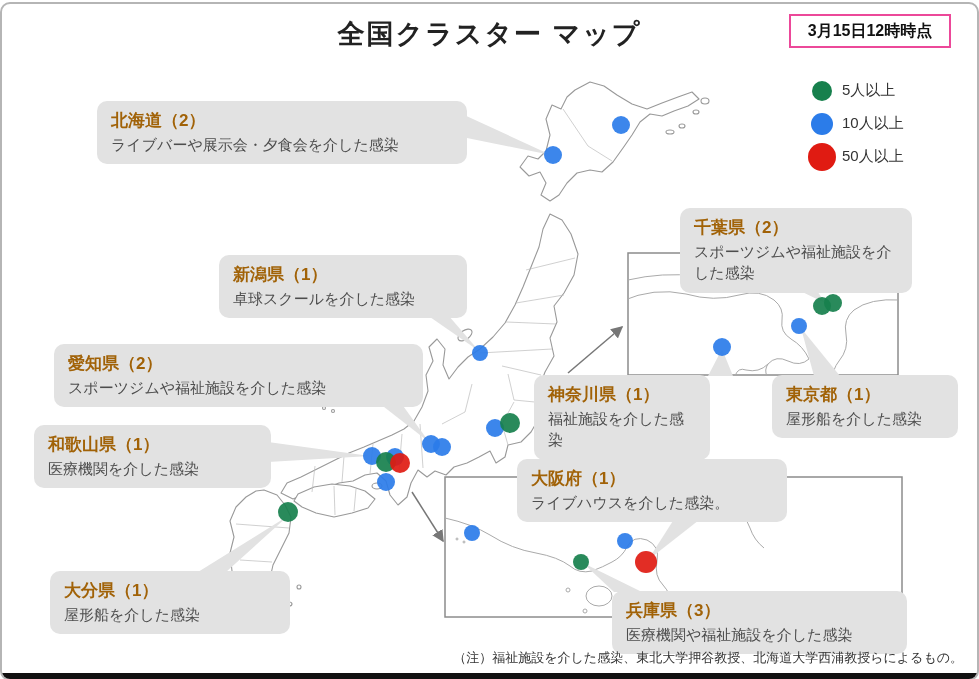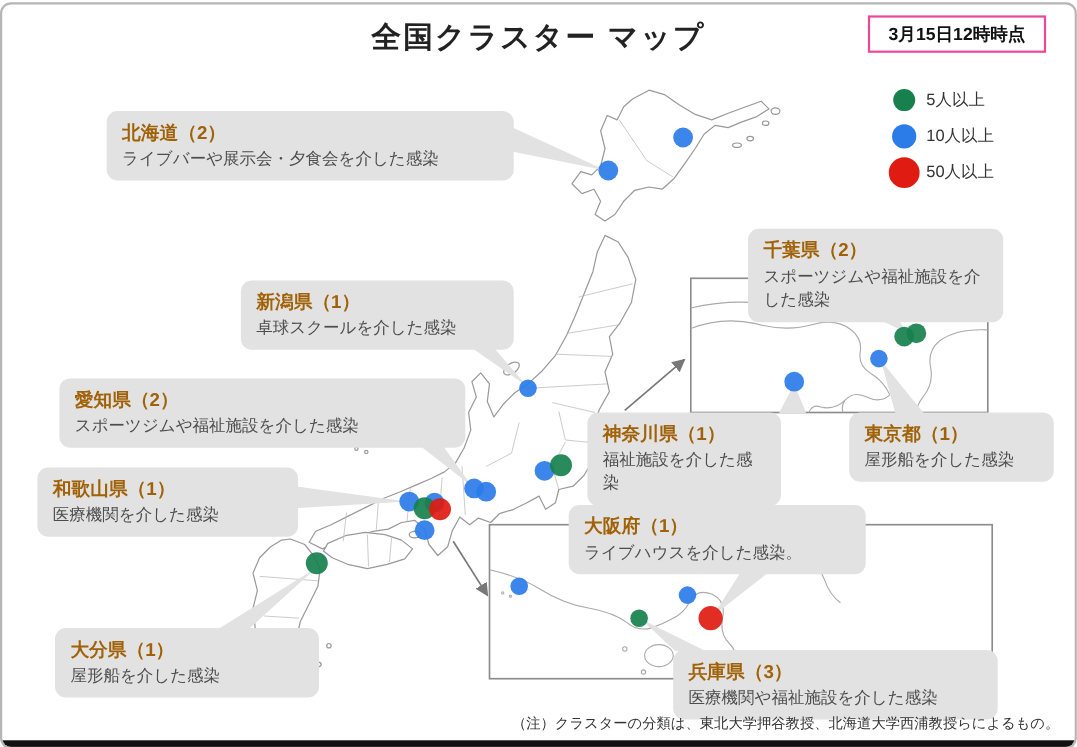--- a/index.html
+++ b/index.html
@@ -223,15 +223,15 @@
   </div>
   <div class="callout" style="left:515px;top:455px;width:270px">
     <div class="c-title">大阪府（1）</div>
     <div class="c-desc">ライブハウスを介した感染。</div>
   </div>
   <div class="callout" style="left:610px;top:587px;width:295px">
     <div class="c-title">兵庫県（3）</div>
     <div class="c-desc">医療機関や福祉施設を介した感染</div>
   </div>
 
-  <div class="footnote">（注）クラスターの分類は、東北大学押谷教授、北海道大学西浦教授らによるもの。</div>
+  <div class="footnote">（注）福祉施設を介した感染、東北大学押谷教授、北海道大学西浦教授らによるもの。</div>
   <div class="bottom-bar"></div>
 </div>
 
 </body></html>

